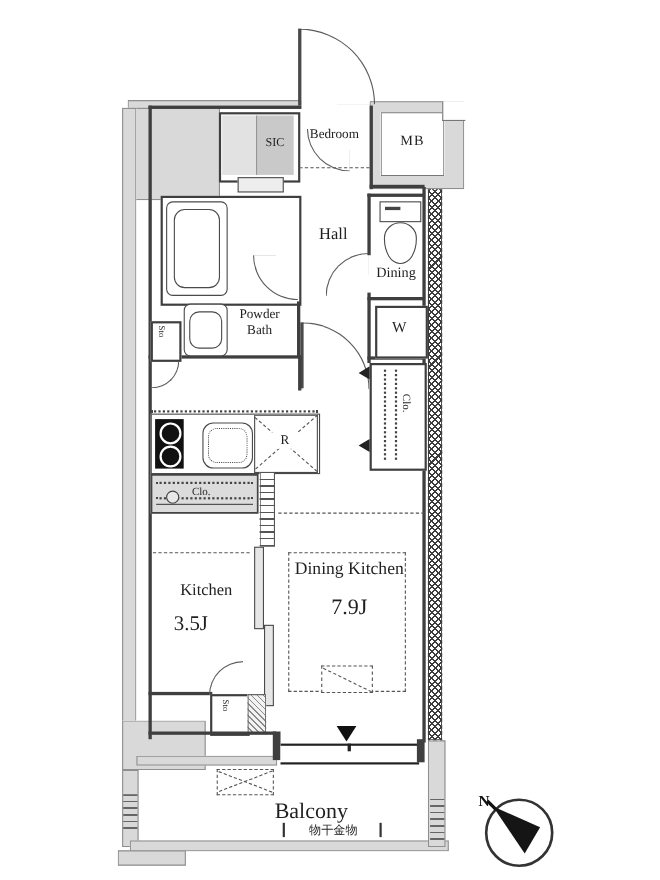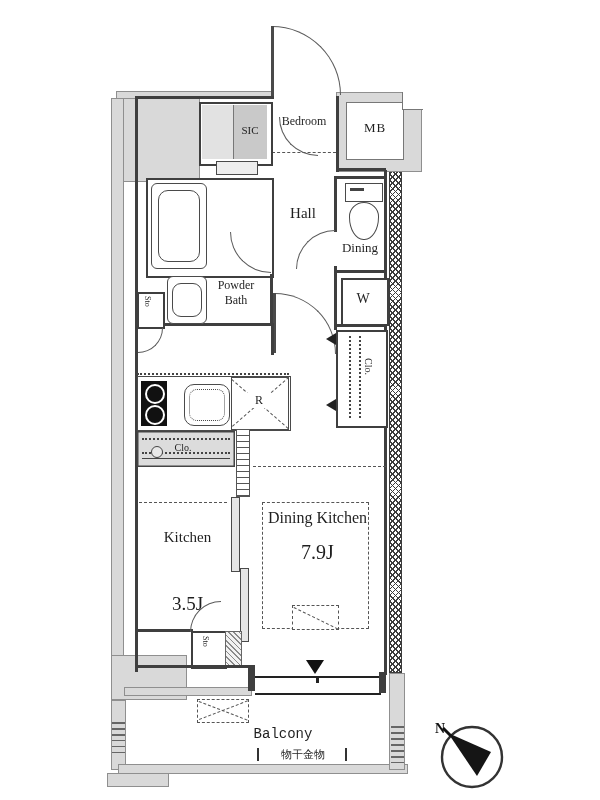--- a/index.html
+++ b/index.html
@@ -145,41 +145,41 @@
   <div class="tri-left" style="left:326px;top:333px;"></div>
   <div class="tri-left" style="left:326px;top:399px;"></div>
 
   <div class="dashline" style="left:253px;top:466px;width:133px;"></div>
   <div class="dashline" style="left:139px;top:502px;width:88px;"></div>
   <div class="dashbox" style="left:262px;top:502px;width:105px;height:125px;"></div>
   <div class="dashbox" style="left:292px;top:605px;width:45px;height:23px;background:#fff;"></div>
   <div class="diag" style="left:294px;top:607px;width:49px;transform:rotate(26deg);"></div>
 
   <div class="label" style="left:140px;top:528px;width:95px;font-size:15px;">Kitchen</div>
-  <div class="label" style="left:140px;top:556px;width:95px;font-size:19px;margin-top:36px;">3.5J</div>
+  <div class="label" style="left:126px;top:556px;width:95px;font-size:19px;">3.5J</div>
   <div class="label" style="left:250px;top:508px;width:135px;font-size:16px;">Dining Kitchen</div>
   <div class="label" style="left:250px;top:540px;width:135px;font-size:20px;">7.9J</div>
 
   <div class="wall" style="left:135px;top:629px;width:58px;height:2.5px;"></div>
   <div class="arc arc-tl" style="left:190px;top:601px;width:30px;height:30px;"></div>
   <div class="box" style="left:191px;top:631px;width:32px;height:34px;"></div>
   <div class="label vtext" style="left:200px;top:636px;font-size:8px;">Sto</div>
   <div class="hatch-lt" style="left:225px;top:631px;width:17px;height:36px;"></div>
   <div class="wall" style="left:135px;top:665px;width:116px;height:3px;"></div>
 
   <div class="wall" style="left:248px;top:665px;width:7px;height:26px;"></div>
   <div class="abs" style="left:255px;top:676px;width:126px;height:15px;background:#fff;border-top:2.2px solid #222;border-bottom:2.2px solid #222;"></div>
   <div class="wall" style="left:379px;top:672px;width:7px;height:21px;"></div>
   <div class="abs" style="left:316px;top:676px;width:2.5px;height:7px;background:#222;"></div>
   <div class="tri-down" style="left:306px;top:660px;"></div>
 
   <div class="dashbox" style="left:197px;top:699px;width:50px;height:22px;"></div>
   <div class="diag" style="left:199px;top:701px;width:52px;transform:rotate(21deg);"></div>
   <div class="diag" style="left:199px;top:719px;width:52px;transform:rotate(-21deg);"></div>
-  <div class="label" style="left:238px;top:726px;width:90px;font-size:14px;font-family:Liberation Mono, monospace;">Balcony</div>
+  <div class="label" style="left:238px;top:726px;width:90px;font-size:20px;">Balcony</div>
   <div class="label" style="left:262px;top:748px;width:82px;font-size:11px;font-family:'DejaVu Sans',sans-serif;">物干金物</div>
   <div class="abs" style="left:257px;top:748px;width:2px;height:13px;background:#333;"></div>
   <div class="abs" style="left:345px;top:748px;width:2px;height:13px;background:#333;"></div>
   <div class="ticks" style="left:112px;top:722px;width:13px;height:34px;"></div>
   <div class="ticks" style="left:391px;top:726px;width:13px;height:40px;"></div>
 
   <svg style="position:absolute;left:434px;top:719px;" width="76" height="76" viewBox="0 0 76 76">
     <circle cx="38" cy="38" r="30" fill="none" stroke="#333" stroke-width="2.4"></circle>
     <line x1="9" y1="9" x2="17" y2="17" stroke="#111" stroke-width="3"></line>
     <polygon points="14,14 57,33 43,57" fill="#151515"></polygon>

